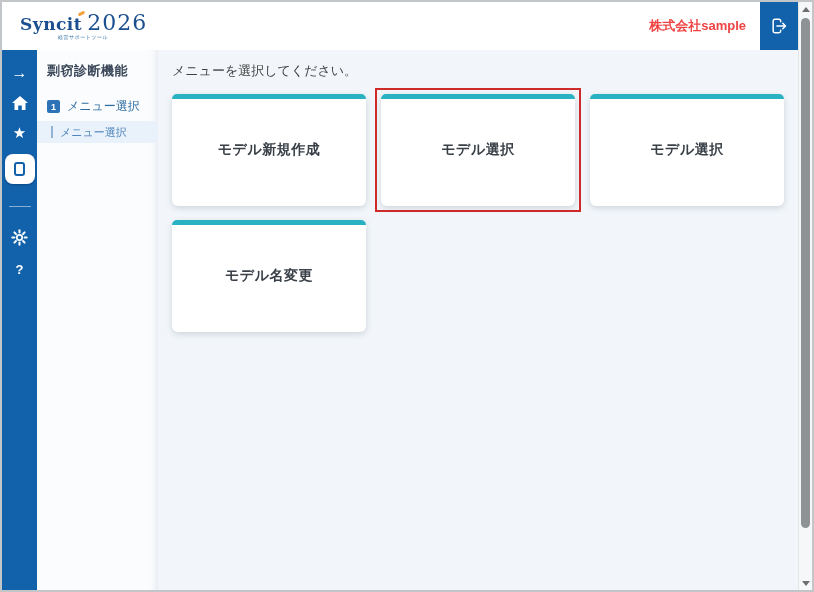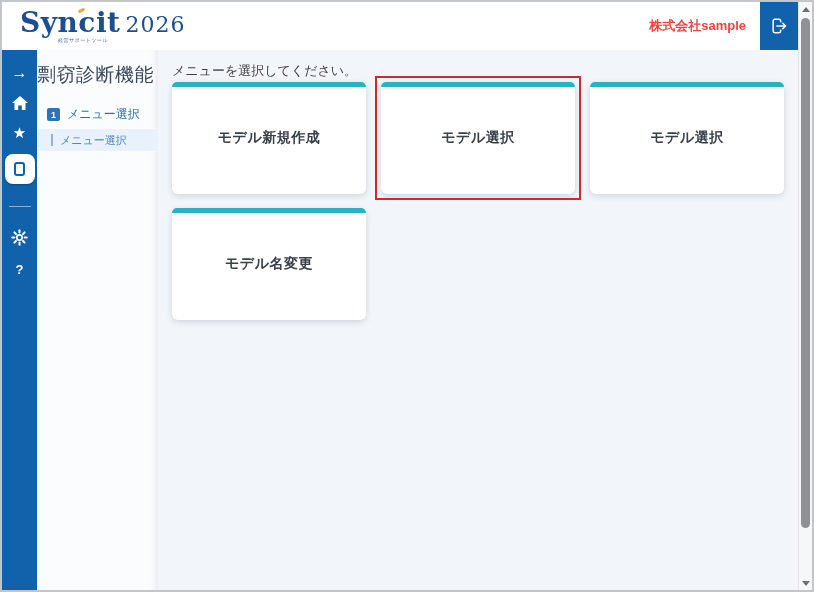--- a/index.html
+++ b/index.html
@@ -23,21 +23,21 @@
   .scroll-thumb { width:9px; height:510px; margin-top:2px; background:#8f9294; border-radius:5px; }
   .scroll-spacer { flex:1; }
 
   
   .content { position:absolute; top:0; left:0; right:14px; bottom:0; display:flex; flex-direction:column; }
 
   
   .header { height:48px; background:#ffffff; display:flex; align-items:center; flex:0 0 48px; }
   .logo-wrap { position:relative; margin-left:18px; line-height:1; }
   .logo-line { display:flex; align-items:baseline; }
-  .logo-text { font-family:"DejaVu Serif", serif; font-weight:bold; font-size:28px; color:#1b4f8f; letter-spacing:0.5px; }
+  .logo-text { font-family:"DejaVu Serif", serif; font-weight:bold; font-size:17px; color:#1b4f8f; letter-spacing:0.5px; }
   .logo-accent { position:absolute; left:58px; top:0px; width:7px; height:3px; background:#f2a33c; transform:rotate(-28deg); border-radius:2px; }
   .logo-year { font-family:"DejaVu Serif", serif; font-weight:normal; font-size:22px; color:#1b4f8f; margin-left:5px; letter-spacing:1px; }
   .logo-tagline { font-size:5px; color:#2e6da4; margin-left:38px; margin-top:1px; letter-spacing:0.5px; }
   .header-spacer { flex:1; }
   .company { font-size:13px; font-weight:bold; color:#ef4444; margin-right:14px; }
   .logout-btn {
     width:38px; height:48px; background:#1161ab; border:none; cursor:pointer;
     display:flex; align-items:center; justify-content:center;
   }
 
@@ -62,41 +62,41 @@
   .rail-divider { width:22px; height:1px; background:rgba(255,255,255,0.5); margin-top:22px; }
   .rail-gear { margin-top:22px; }
   .rail-help { font-size:13px; font-weight:bold; margin-top:12px; }
 
   
   .menu-panel {
     width:121px; flex:0 0 121px; background:#fbfcfe; position:relative;
     box-shadow:inset -8px 0 8px -8px rgba(70,90,110,0.18);
     padding-top:12px;
   }
-  .menu-heading { font-size:19px; font-weight:normal; color:#3b4859; letter-spacing:0.5px; }
+  .menu-heading { font-size:13px; font-weight:bold; color:#3b4859; padding-left:10px; letter-spacing:0.5px; }
   .menu-item { display:flex; align-items:center; margin-top:18px; padding-left:10px; cursor:pointer; }
   .menu-badge {
     width:13px; height:13px; background:#2e73b8; border-radius:2px; color:#fff;
     font-size:9px; font-weight:bold; display:flex; align-items:center; justify-content:center; flex:0 0 13px;
   }
   .menu-item-label { font-size:12px; color:#2d6ca2; margin-left:7px; white-space:nowrap; }
   .menu-subitem {
     position:relative; margin-top:6px; height:22px; background:#e9f1fa;
     display:flex; align-items:center; padding-left:23px; cursor:pointer;
   }
   .menu-subitem::before {
     content:""; position:absolute; left:14px; top:5px; width:2px; height:12px; background:#8fb4d6;
   }
   .menu-subitem-label { font-size:11px; color:#4e85bd; white-space:nowrap; }
 
   
   .main { flex:1; background:#f2f6fa; padding:12px 12px 0 14px; overflow:hidden; }
   .instruction { font-size:13px; color:#404040; }
   .cards {
-    margin-top:2px; display:grid;
+    margin-top:14px; display:grid;
     grid-template-columns:repeat(3, 194px); column-gap:15px; row-gap:14px;
   }
   .card {
     position:relative; height:112px; background:#ffffff; border-radius:6px;
     box-shadow:0 2px 6px rgba(40,60,80,0.18);
     display:flex; align-items:center; justify-content:center; cursor:pointer;
   }
   .card::before {
     content:""; position:absolute; top:0; left:0; right:0; height:5px;
     background:#29b2c2; border-radius:6px 6px 0 0;

